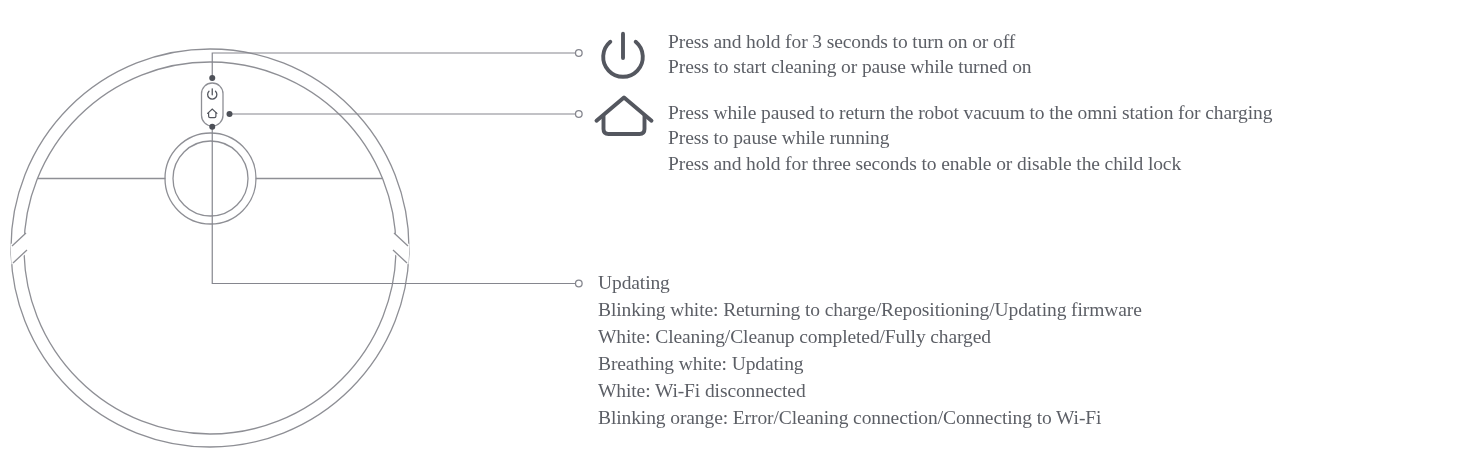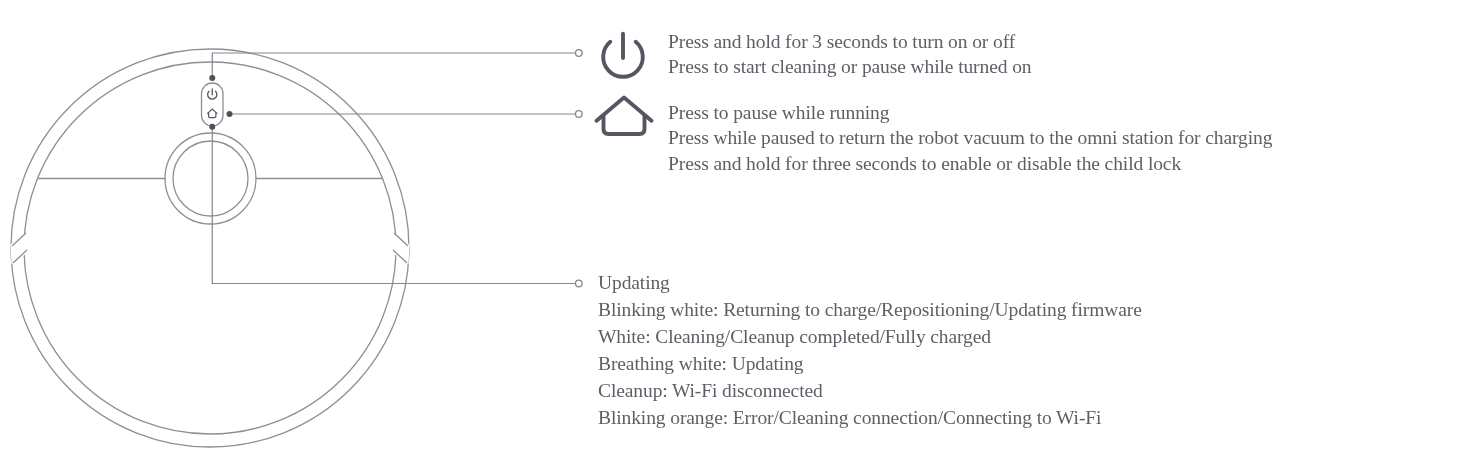--- a/index.html
+++ b/index.html
@@ -92,27 +92,27 @@
       <path d="M 603.5 116 L 603.5 129 Q 603.5 134 608.5 134 L 639.5 134 Q 644.5 134 644.5 129 L 644.5 116"></path>
     </g>
   </svg>
 
   <div class="callout-text text-power">
     <span class="ln">Press and hold for 3 seconds to turn on or off</span>
     <span class="ln">Press to start cleaning or pause while turned on</span>
   </div>
 
   <div class="callout-text text-home">
+    <span class="ln">Press while paused to return the robot vacuum to the omni station for charging</span>
     <span class="ln">Press to pause while running</span>
-    <span class="ln">Press while paused to return the robot vacuum to the omni station for charging</span>
     <span class="ln">Press and hold for three seconds to enable or disable the child lock</span>
   </div>
 
   <div class="callout-text text-indicator">
     <span class="ln">Updating</span>
     <span class="ln">Blinking white: Returning to charge/Repositioning/Updating firmware</span>
     <span class="ln">White: Cleaning/Cleanup completed/Fully charged</span>
     <span class="ln">Breathing white: Updating</span>
-    <span class="ln">Cleanup: Wi-Fi disconnected</span>
+    <span class="ln">White: Wi-Fi disconnected</span>
     <span class="ln">Blinking orange: Error/Cleaning connection/Connecting to Wi-Fi</span>
   </div>
 
 </div>
 
 </body></html>

